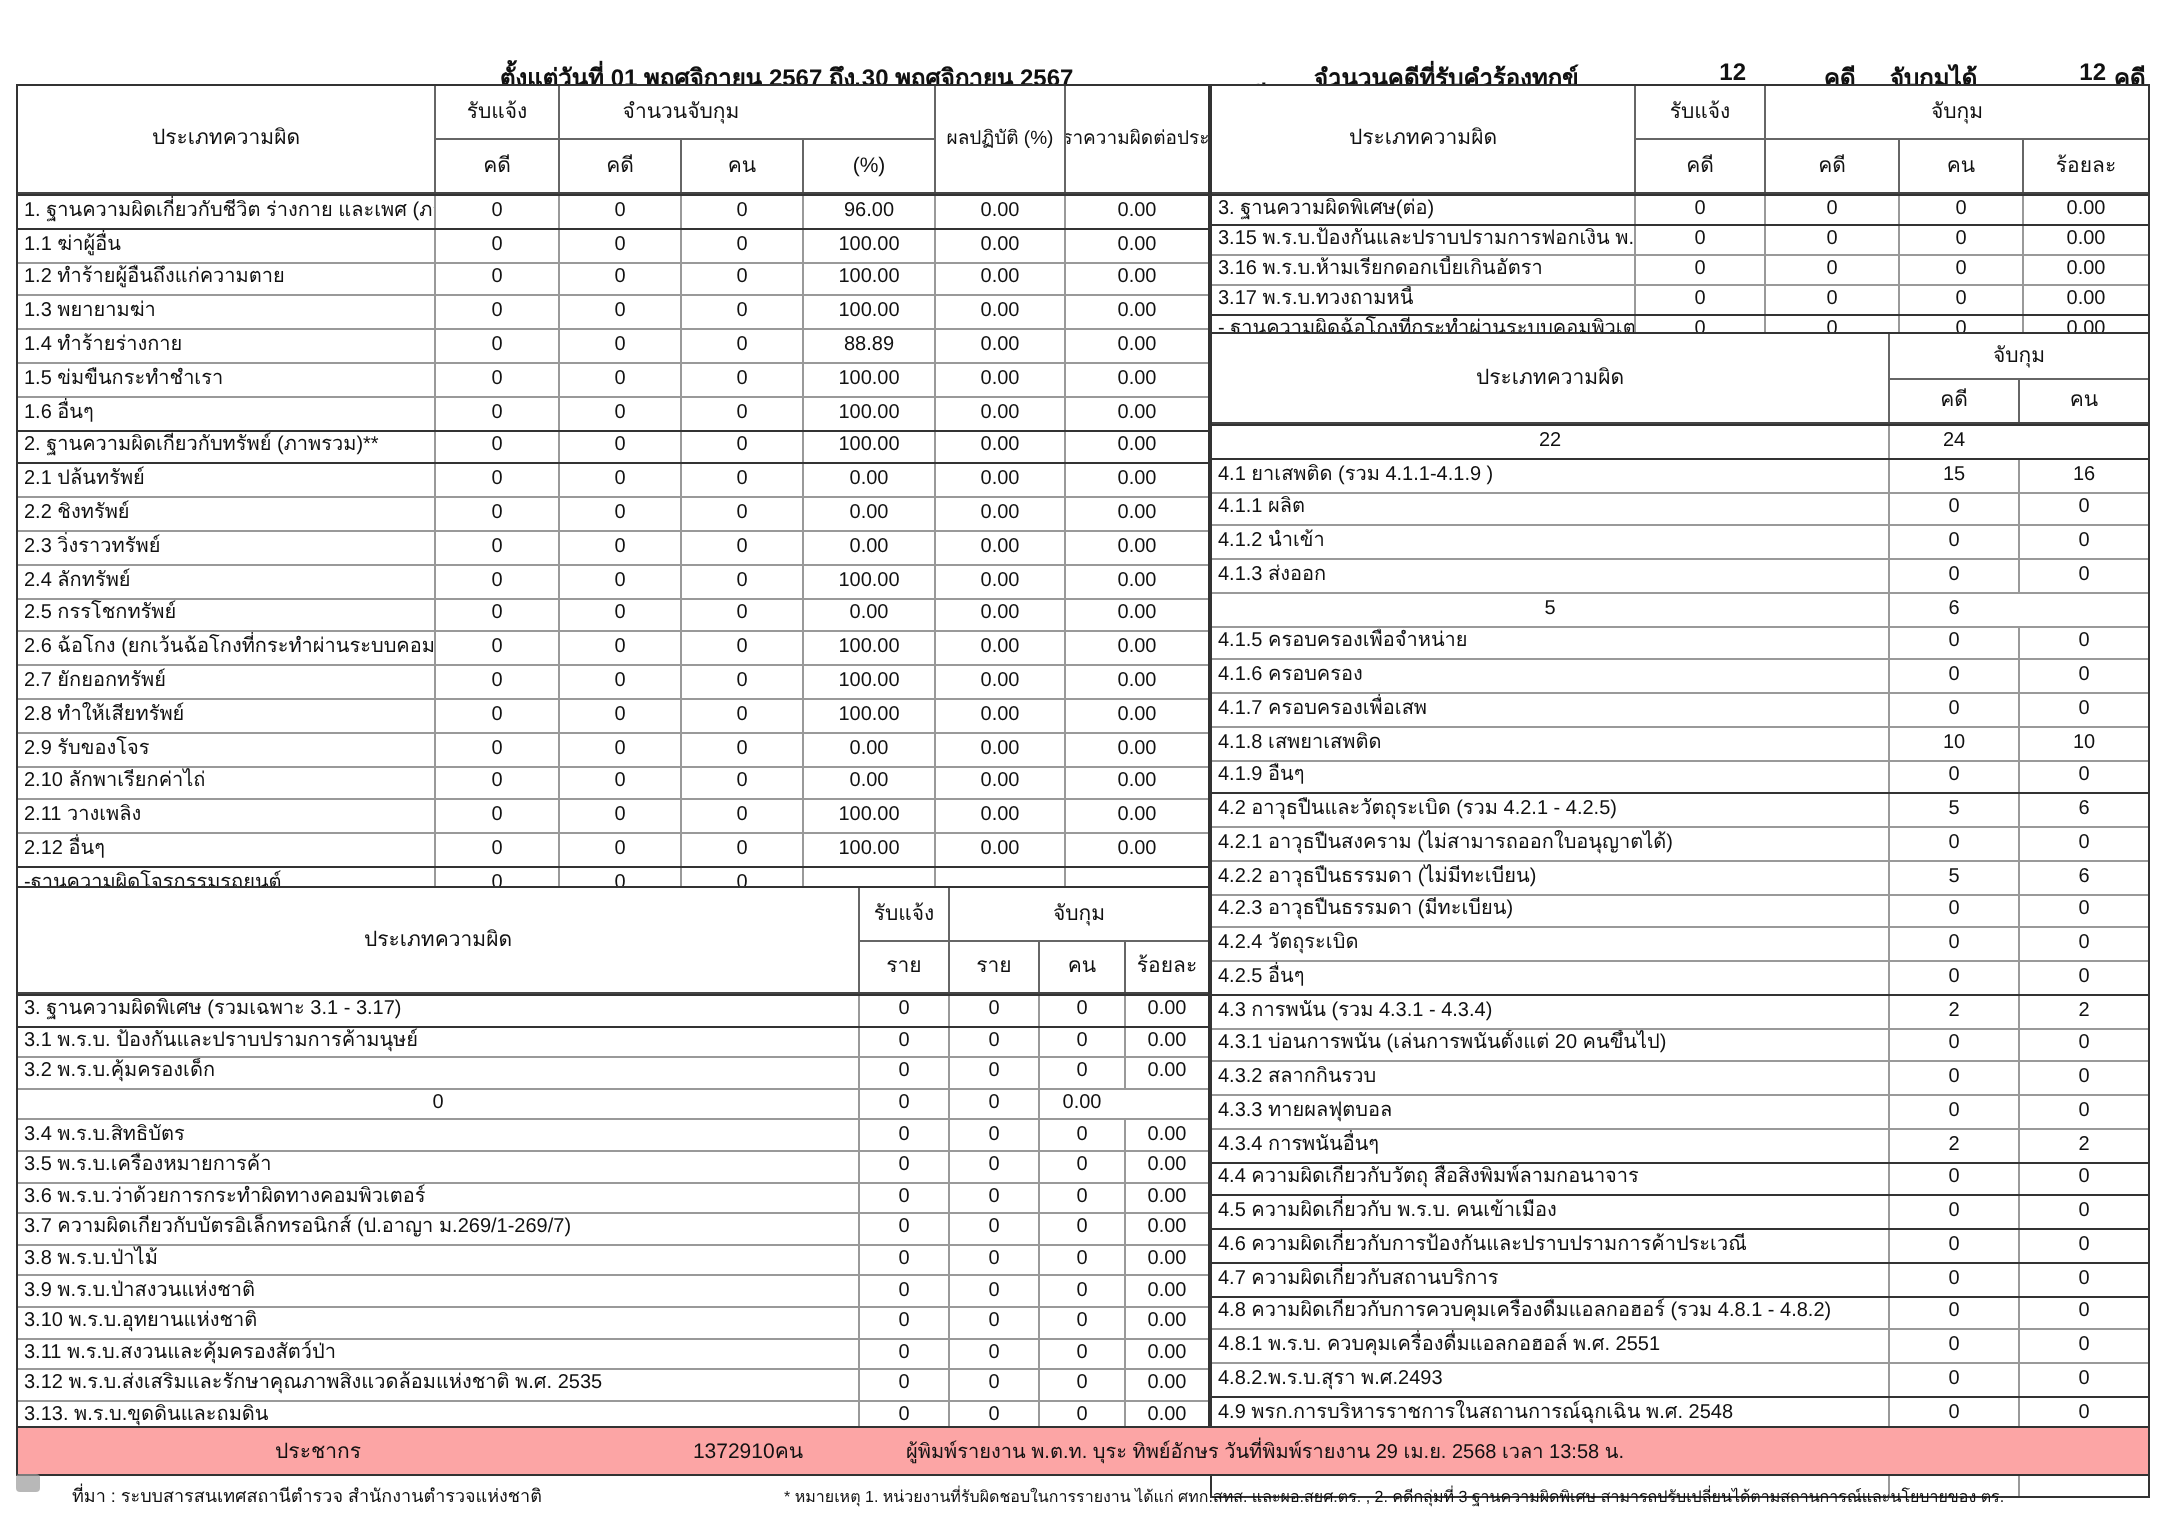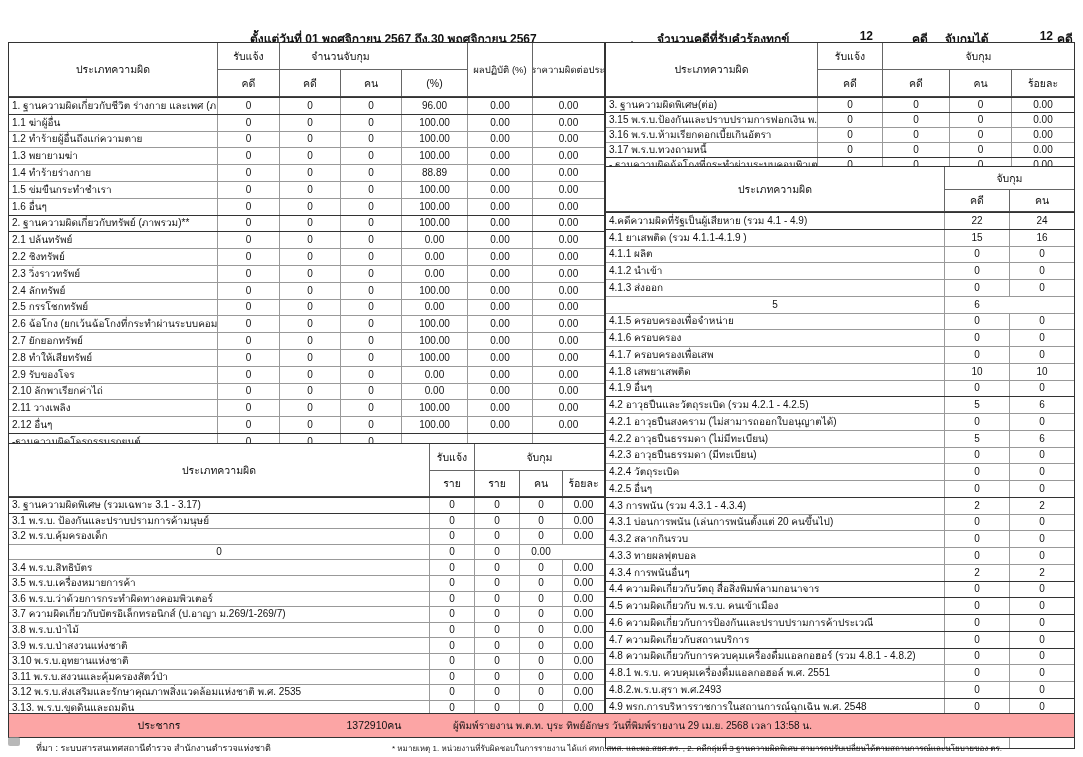--- a/index.html
+++ b/index.html
@@ -471,21 +471,20 @@
 <div id="t4" class="table">
   <div class="thead">
     <div class="hc c1 r13c1">ประเภทความผิด</div>
     <div class="hc r1c2s2">จับกุม</div>
     <div class="hc sub r2c2">คดี</div>
     <div class="hc sub r2c3">คน</div>
   </div>
   <div class="tbody">
 
   <div class="tr g">
-        <div class="td label">4.คดีความผิดที่รัฐเป็นผู้เสียหาย (รวม 4.1 - 4.9)</div>
         <div class="td val">22</div>
         <div class="td val">24</div>
       </div>
       <div class="tr g">
         <div class="td label">4.1 ยาเสพติด (รวม 4.1.1-4.1.9 )</div>
         <div class="td val">15</div>
         <div class="td val">16</div>
       </div>
       <div class="tr">
         <div class="td label">4.1.1 ผลิต</div>

